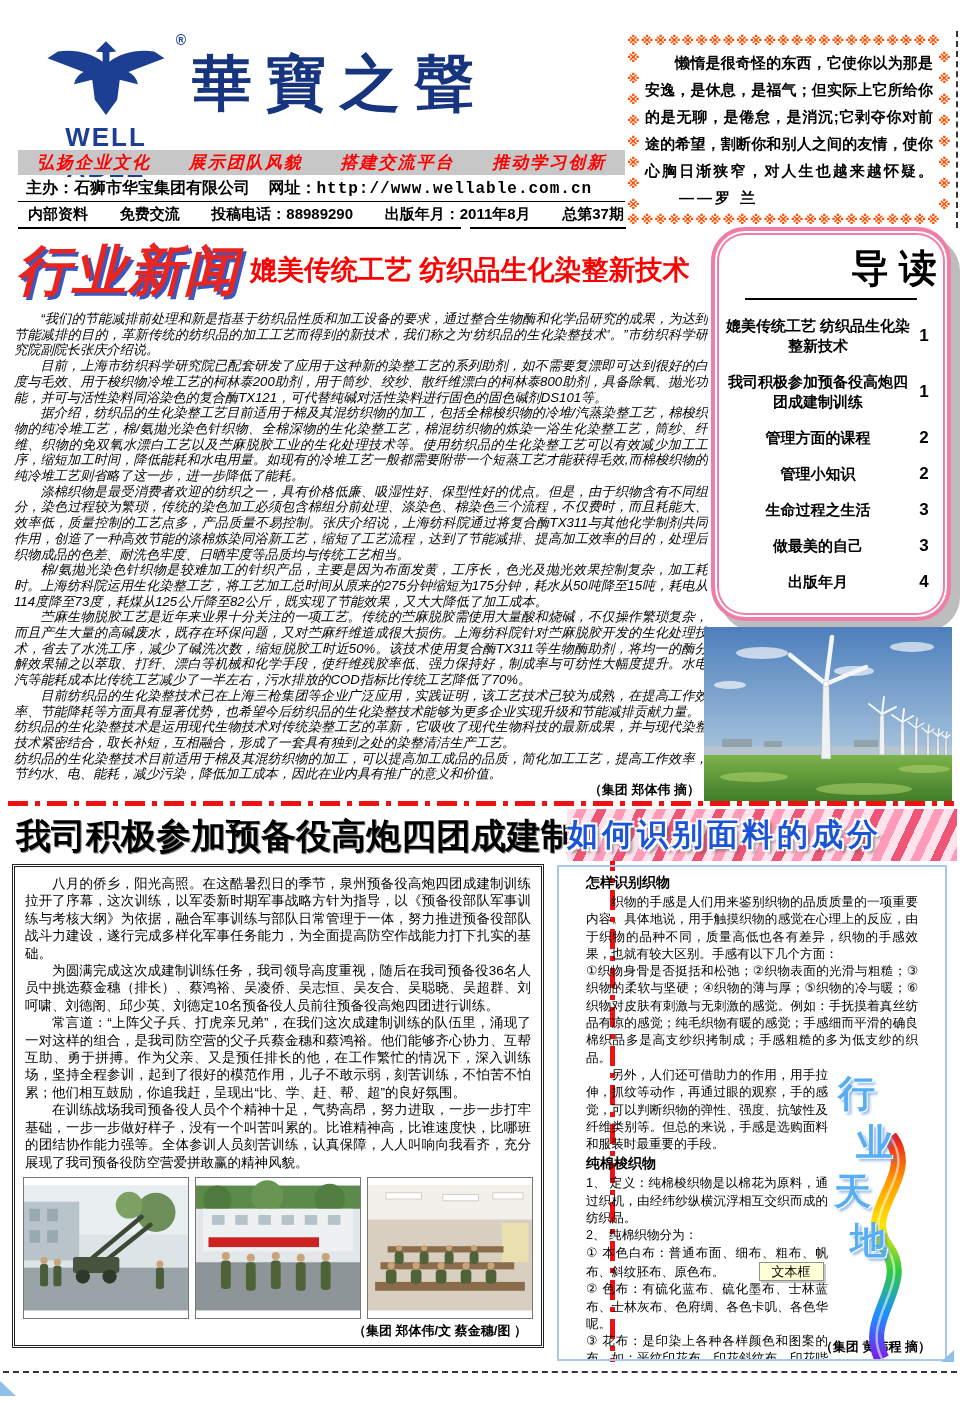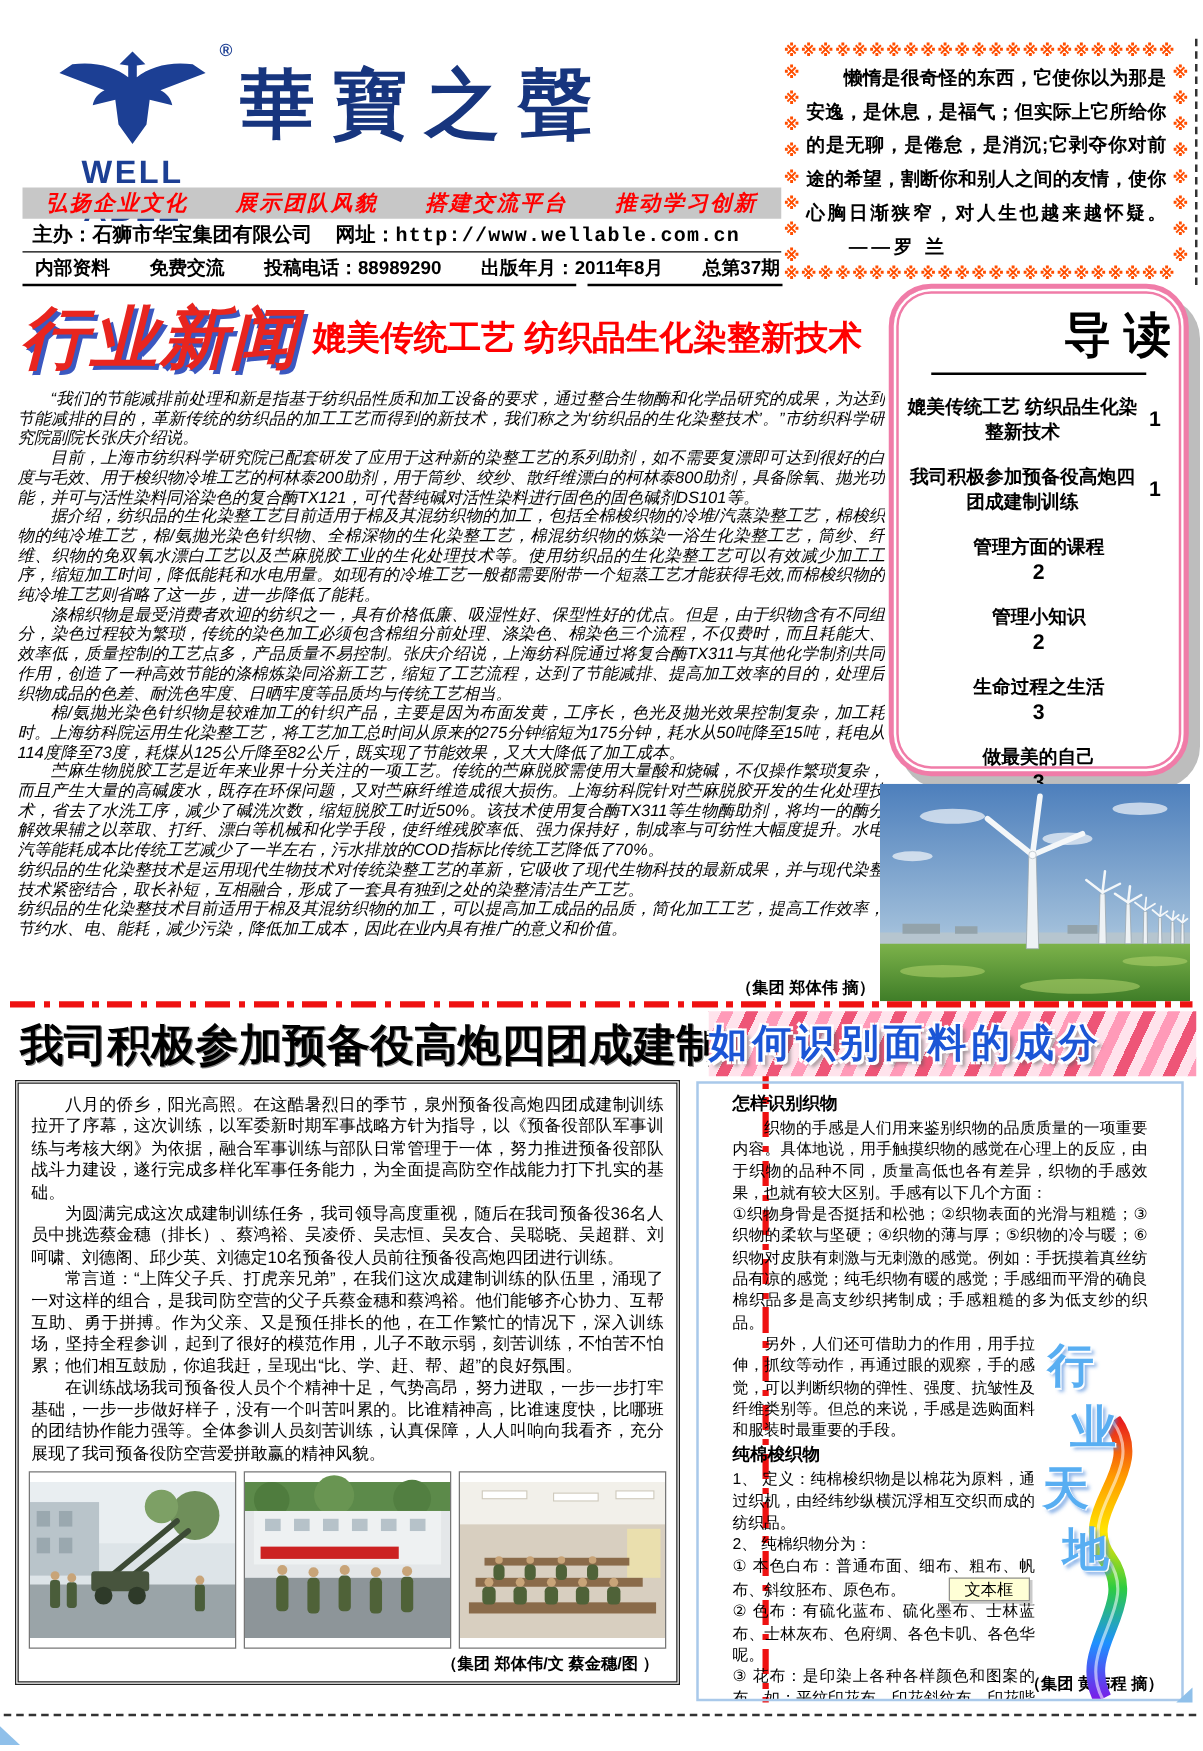--- a/index.html
+++ b/index.html
@@ -53,21 +53,21 @@
                   font-size:13px;font-weight:bold;}
 
   
   .guide-box{position:absolute;left:711px;top:227px;width:240px;height:394px;background:#fff;
              border:4px solid #f07ca8;border-radius:34px;box-sizing:border-box;
              box-shadow:9px 10px 0 #bdbdbd, inset 0 0 0 2px #fff, inset 0 0 0 4px #f07ca8;}
   .guide-title{margin:12px 0 0;text-align:right;font-size:38px;font-weight:bold;letter-spacing:10px;
                text-indent:10px;font-family:"Liberation Serif","DejaVu Serif",serif;}
   .guide-hr{width:172px;margin:4px auto 0;border-top:2px solid #000;}
   .toc-item{display:flex;align-items:center;padding:0 10px;margin-top:16px;}
-  .toc-item.gap{flex-direction:column;}
+  .toc-item.gap{}
   .toc-title{flex:1;text-align:center;font-weight:bold;font-size:15px;line-height:20px;}
   .toc-page{width:26px;text-align:center;font-weight:bold;font-size:17px;}
 
   .photo-turbine{position:absolute;left:704px;top:627px;width:248px;height:174px;}
   .photo-turbine svg{width:100%;height:100%;display:block;}
 
   
   .divider-h{position:absolute;left:8px;top:801px;width:946px;height:5px;
              background:repeating-linear-gradient(90deg,#ee1111 0 20px,transparent 20px 27px,#ee1111 27px 32px,transparent 32px 39px);}
   .divider-v{position:absolute;left:610px;top:812px;width:5px;height:550px;
@@ -166,20 +166,21 @@
   <div class="section-title">行业新闻</div>
   <div class="main-headline">媲美传统工艺 纺织品生化染整新技术</div>
 
   <div class="article">
     <p>“我们的节能减排前处理和新是指基于纺织品性质和加工设备的要求，通过整合生物酶和化学品研究的成果，为达到节能减排的目的，革新传统的纺织品的加工工艺而得到的新技术，我们称之为‘纺织品的生化染整技术’。”市纺织科学研究院副院长张庆介绍说。</p>
     <p>目前，上海市纺织科学研究院已配套研发了应用于这种新的染整工艺的系列助剂，如不需要复漂即可达到很好的白度与毛效、用于梭织物冷堆工艺的柯林泰200助剂，用于筒纱、绞纱、散纤维漂白的柯林泰800助剂，具备除氧、抛光功能，并可与活性染料同浴染色的复合酶TX121，可代替纯碱对活性染料进行固色的固色碱剂DS101等。</p>
     <p>据介绍，纺织品的生化染整工艺目前适用于棉及其混纺织物的加工，包括全棉梭织物的冷堆/汽蒸染整工艺，棉梭织物的纯冷堆工艺，棉/氨抛光染色针织物、全棉深物的生化染整工艺，棉混纺织物的炼染一浴生化染整工艺，筒纱、纤维、织物的免双氧水漂白工艺以及苎麻脱胶工业的生化处理技术等。使用纺织品的生化染整工艺可以有效减少加工工序，缩短加工时间，降低能耗和水电用量。如现有的冷堆工艺一般都需要附带一个短蒸工艺才能获得毛效,而棉梭织物的纯冷堆工艺则省略了这一步，进一步降低了能耗。</p>
     <p>涤棉织物是最受消费者欢迎的纺织之一，具有价格低廉、吸湿性好、保型性好的优点。但是，由于织物含有不同组分，染色过程较为繁琐，传统的染色加工必须包含棉组分前处理、涤染色、棉染色三个流程，不仅费时，而且耗能大、效率低，质量控制的工艺点多，产品质量不易控制。张庆介绍说，上海纺科院通过将复合酶TX311与其他化学制剂共同作用，创造了一种高效节能的涤棉炼染同浴新工艺，缩短了工艺流程，达到了节能减排、提高加工效率的目的，处理后织物成品的色差、耐洗色牢度、日晒牢度等品质均与传统工艺相当。</p>
     <p>棉/氨抛光染色针织物是较难加工的针织产品，主要是因为布面发黄，工序长，色光及抛光效果控制复杂，加工耗时。上海纺科院运用生化染整工艺，将工艺加工总时间从原来的275分钟缩短为175分钟，耗水从50吨降至15吨，耗电从114度降至73度，耗煤从125公斤降至82公斤，既实现了节能效果，又大大降低了加工成本。</p>
     <p>苎麻生物脱胶工艺是近年来业界十分关注的一项工艺。传统的苎麻脱胶需使用大量酸和烧碱，不仅操作繁琐复杂，而且产生大量的高碱废水，既存在环保问题，又对苎麻纤维造成很大损伤。上海纺科院针对苎麻脱胶开发的生化处理技术，省去了水洗工序，减少了碱洗次数，缩短脱胶工时近50%。该技术使用复合酶TX311等生物酶助剂，将均一的酶分解效果辅之以萃取、打纤、漂白等机械和化学手段，使纤维残胶率低、强力保持好，制成率与可纺性大幅度提升。水电汽等能耗成本比传统工艺减少了一半左右，污水排放的COD指标比传统工艺降低了70%。</p>
+    <p>目前纺织品的生化染整技术已在上海三枪集团等企业广泛应用，实践证明，该工艺技术已较为成熟，在提高工作效率、节能降耗等方面具有显著优势，也希望今后纺织品的生化染整技术能够为更多企业实现升级和节能减排贡献力量。</p>
     <p class="flush">纺织品的生化染整技术是运用现代生物技术对传统染整工艺的革新，它吸收了现代生物科技的最新成果，并与现代染整技术紧密结合，取长补短，互相融合，形成了一套具有独到之处的染整清洁生产工艺。</p>
     <p class="flush">纺织品的生化染整技术目前适用于棉及其混纺织物的加工，可以提高加工成品的品质，简化加工工艺，提高工作效率，节约水、电、能耗，减少污染，降低加工成本，因此在业内具有推广的意义和价值。</p>
   </div>
   <div class="article-byline">（集团 郑体伟 摘）</div>
 
   <div class="guide-box">
     <div class="guide-title">导读</div>
     <div class="guide-hr"></div>
     <div class="toc-item">
       <span class="toc-title">媲美传统工艺 纺织品生化染整新技术</span>
@@ -199,21 +200,21 @@
     </div>
     <div class="toc-item gap">
       <span class="toc-title">生命过程之生活</span>
       <span class="toc-page">3</span>
     </div>
     <div class="toc-item gap">
       <span class="toc-title">做最美的自己</span>
       <span class="toc-page">3</span>
     </div>
     <div class="toc-item gap">
-      <span class="toc-title">斜纹胚布</span>
+      <span class="toc-title">出版年月</span>
       <span class="toc-page">4</span>
     </div>
   </div>
 
   <div class="photo-turbine">
     <svg viewBox="0 0 248 174">
       <defs>
         <linearGradient id="sky" x1="0" y1="0" x2="0" y2="1">
           <stop offset="0" stop-color="#4d7fbc"></stop>
             <stop offset="0.65" stop-color="#9dbcd9"></stop>

